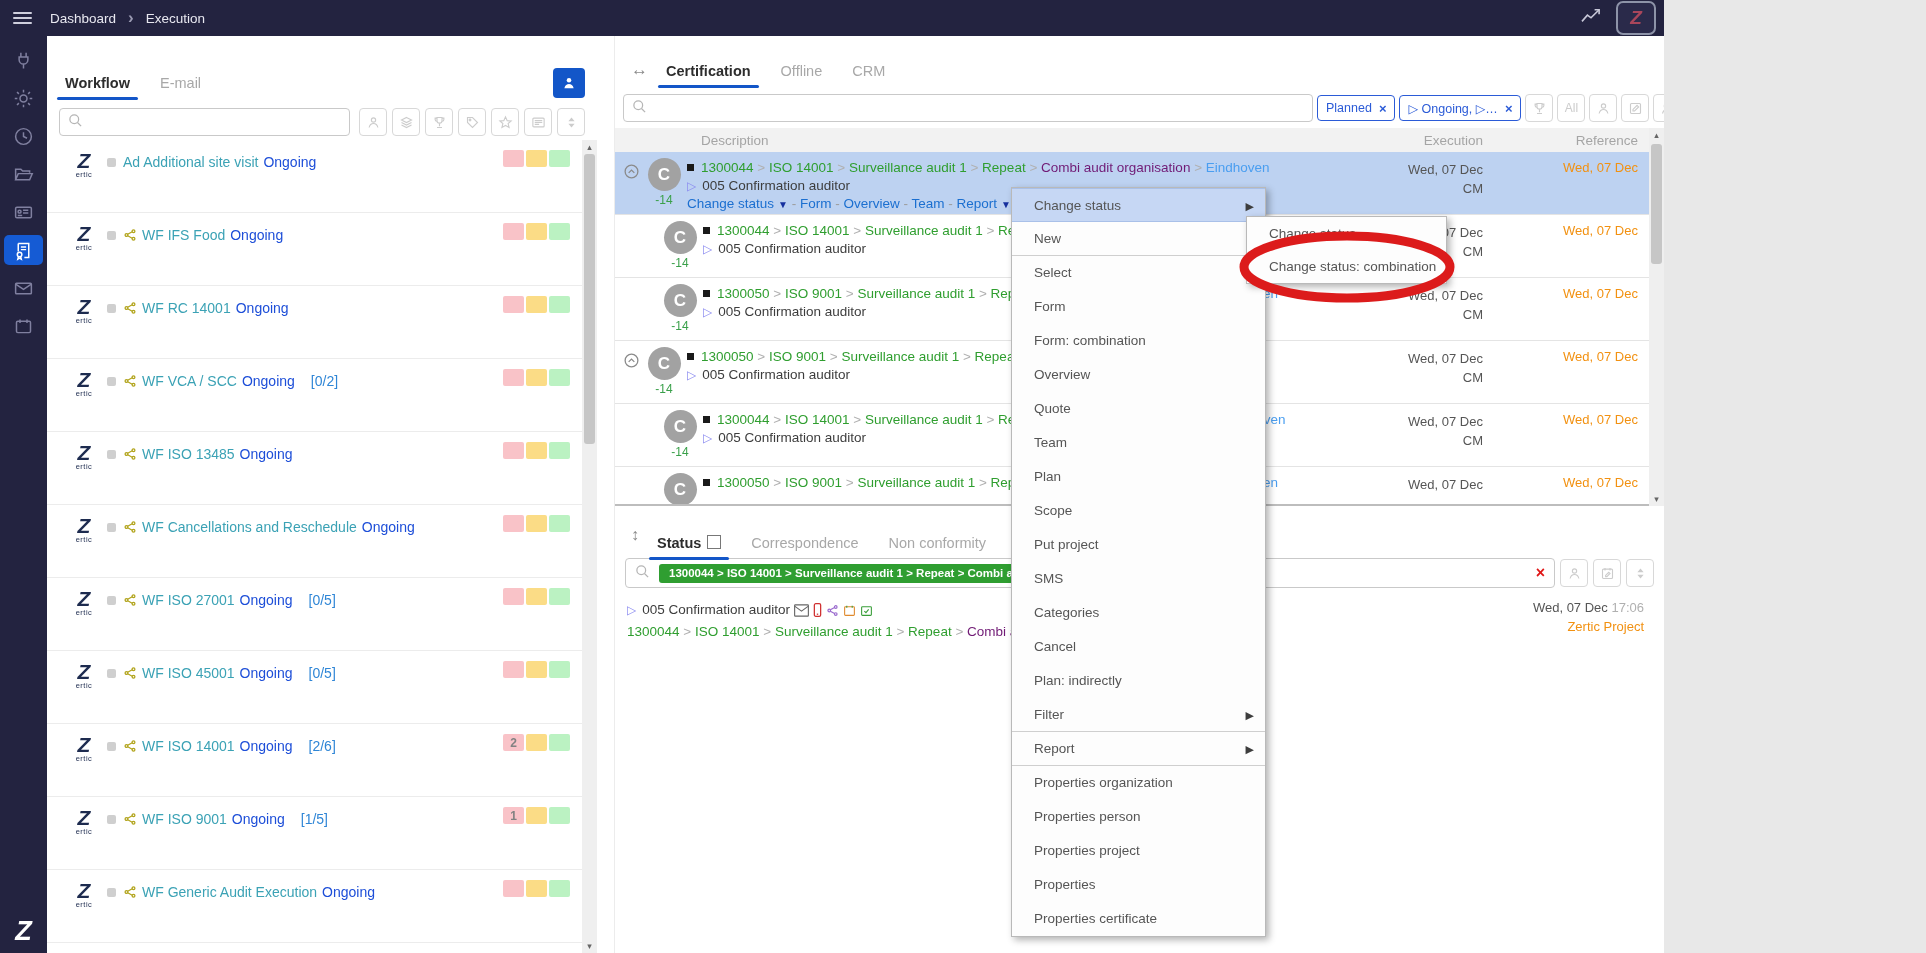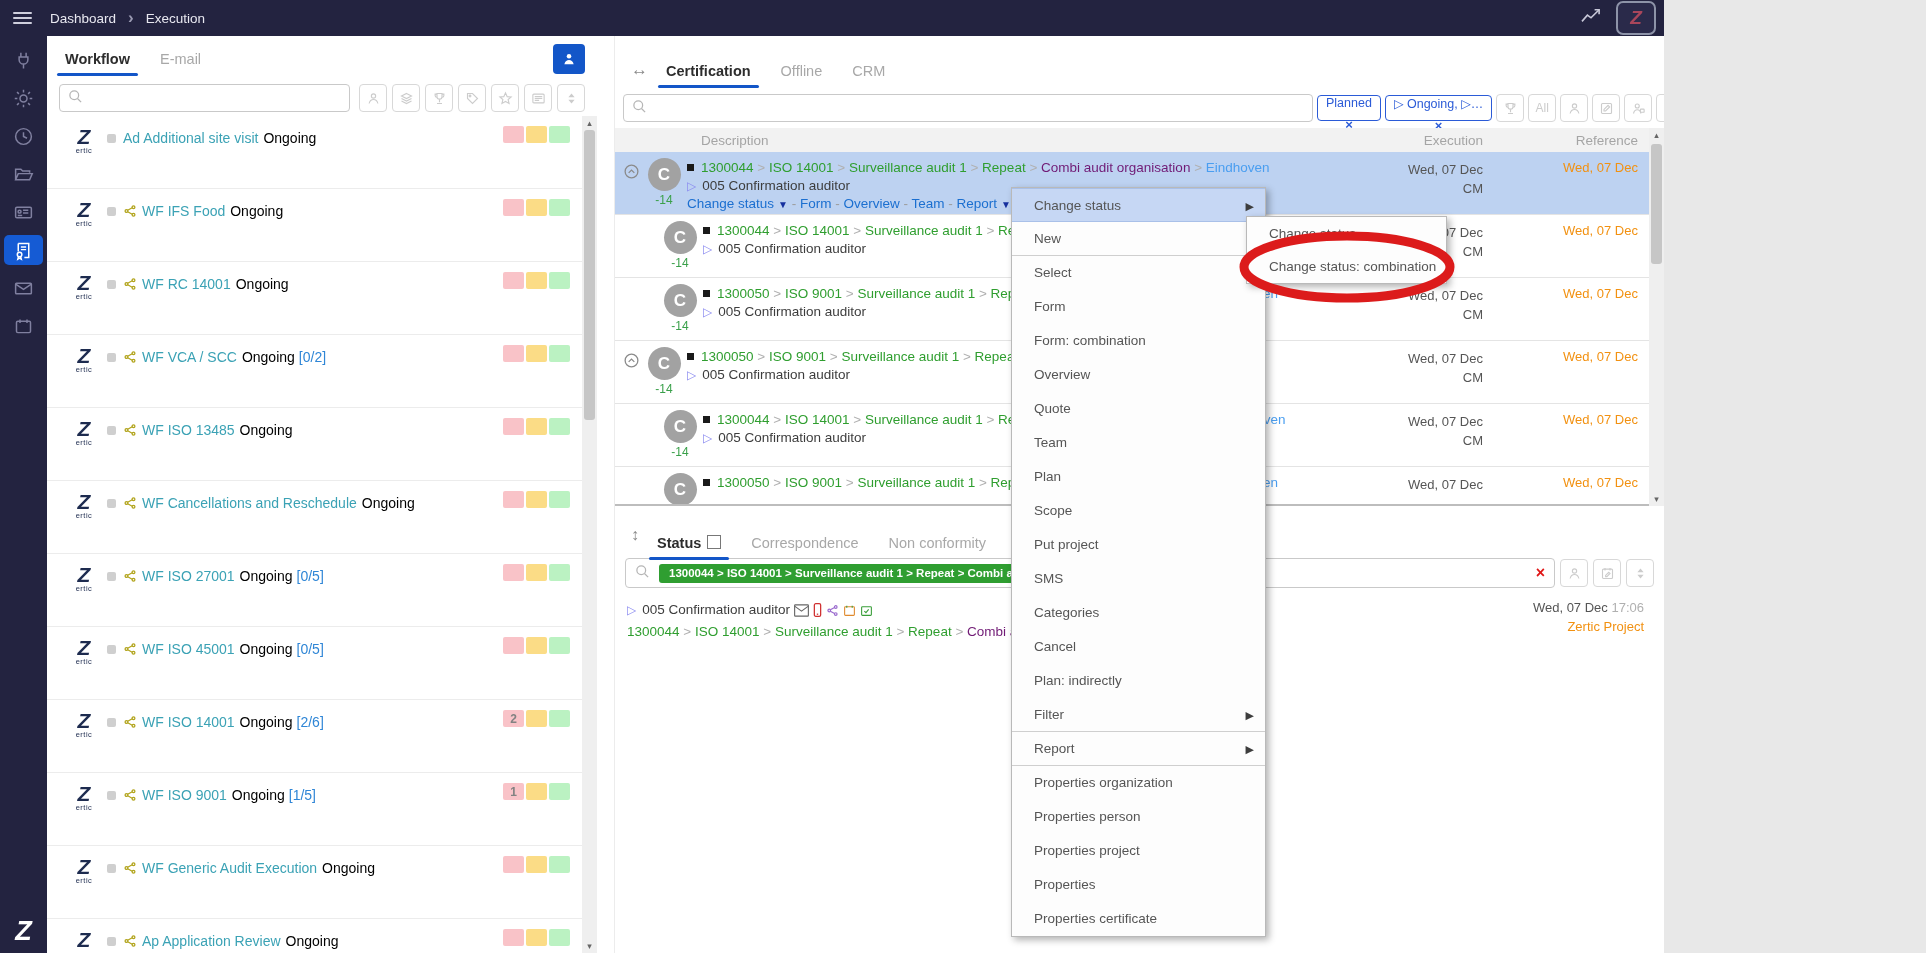--- a/index.html
+++ b/index.html
@@ -28,48 +28,48 @@
   .tab.active{color:#2d2d2d;font-weight:bold;}
   .tab.active::after{content:"";position:absolute;left:-6px;right:-6px;bottom:0;height:3px;background:#1356c8;border-radius:2px;}
   .search-box{display:flex;align-items:center;border:1px solid #c9c9c9;border-radius:4px;height:26px;background:#fff;padding:0 8px;}
   .mag{color:#b5b5b5;flex:none;}
   .icon-btn{width:26px;height:26px;border:1px solid #d8d8d8;border-radius:4px;background:#fff;color:#cccccc;display:flex;align-items:center;justify-content:center;flex:none;font-size:11px;cursor:pointer;}
   .vscroll{position:absolute;top:0;bottom:0;right:0;width:15px;background:#efefef;}
   .vs-a{position:absolute;left:0;right:0;text-align:center;font-size:9px;color:#666;line-height:12px;}
   .vs-thumb{position:absolute;left:2px;right:2px;background:#c6c6c6;border-radius:3px;}
 
   
-  .left-panel{position:absolute;left:47px;top:24px;width:550px;bottom:0;background:#fff;}
+  .left-panel{position:absolute;left:47px;top:48px;width:550px;bottom:0;background:#fff;}
   .lp-tabs{height:42px;padding:10px 12px 0 16px;display:flex;align-items:flex-end;}
   .lp-user{margin-left:auto;width:32px;height:30px;background:#1356c8;border-radius:4px;display:flex;align-items:center;justify-content:center;color:#fff;margin-bottom:2px;cursor:pointer;}
   .lp-search{display:flex;align-items:center;gap:5px;padding:8px 12px 6px 12px;}
   .lp-search .search-box{flex:1;margin-right:4px;}
   .lp-list{position:absolute;left:0;top:92px;right:0;bottom:0;overflow:hidden;}
   .lp-row{position:relative;height:62px;border-bottom:1px solid #ececec;padding:10px 0 0 14px;display:flex;cursor:pointer;}
   .zlogo{width:46px;flex:none;text-align:center;line-height:1;}
   .zlogo .zbig{display:block;font-weight:800;font-size:21px;color:#1d2b4f;font-style:italic;}
   .zlogo .zsmall{display:block;font-size:7.5px;font-weight:normal;color:#1d2b4f;letter-spacing:.5px;}
   .lp-text{flex:1;padding-top:3px;font-size:14px;line-height:19px;}
   .lp-check{display:inline-block;width:9px;height:9px;background:#cfcfcf;border-radius:2px;margin-right:7px;}
   .lp-share{display:inline-block;vertical-align:-2px;margin-right:5px;color:#b2a41c;}
   .lp-name{color:#3ba2b5;}
-  .lp-status{color:#000000;margin-left:5px;}
-  .lp-count{color:#2f86d6;margin-left:4px;}
+  .lp-status{color:#1d4ed8;margin-left:5px;}
+  .lp-count{color:#2f86d6;margin-left:16px;}
   .lp-badges{position:absolute;right:27px;top:10px;display:flex;gap:2px;}
   .bdg{width:21px;height:17px;border-radius:2px;font-size:12px;font-weight:bold;color:#828282;display:flex;align-items:center;justify-content:center;}
   .bdg-pink{background:#f9c3c8}.bdg-yellow{background:#fbdc86}.bdg-green{background:#bbf2c2}
 
   
   .main-panel{position:absolute;left:614px;top:36px;right:0;bottom:0;background:#fff;border-left:1px solid #ececec;}
   .mp-tabs{height:42px;padding:10px 12px 0 16px;display:flex;align-items:flex-end;}
   .hmove{color:#8a8a8a;font-size:17px;margin:0 16px 8px 0;}
   .mp-filter{height:40px;display:flex;align-items:center;padding:0 12px 0 8px;gap:4px;}
   .mp-filter .search-box{width:672px;flex:none;}
   .chips{margin-left:auto;display:flex;align-items:center;gap:4px;}
-  .chip{display:flex;align-items:center;gap:7px;height:24px;border:1px solid #2b5bd7;color:#2b5bd7;border-radius:4px;padding:0 8px;font-size:12.5px;white-space:nowrap;cursor:pointer;flex-direction:column;}
+  .chip{display:flex;align-items:center;gap:7px;height:24px;border:1px solid #2b5bd7;color:#2b5bd7;border-radius:4px;padding:0 8px;font-size:12.5px;white-space:nowrap;cursor:pointer;}
   .chip .x{font-weight:bold;font-size:13px;}
   .allbtn{font-size:12px;}
 
   .tbl-wrap{position:absolute;left:0;top:92px;right:0;height:378px;}
   .tbl-head{display:flex;height:24px;align-items:center;background:#f2f2f2;color:#a5a5a5;font-size:13.5px;}
   .col-desc{flex:1;padding-left:86px;}
   .col-exec{width:150px;text-align:right;flex:none;}
   .col-ref{width:155px;text-align:right;padding-right:26px;flex:none;}
   .tbl-rows{height:354px;overflow:hidden;border-bottom:2px solid #bdbdbd;box-sizing:border-box;}
   .trow{display:flex;height:63px;border-bottom:1px solid #e4e4e4;padding-top:6px;box-sizing:border-box;cursor:pointer;}

